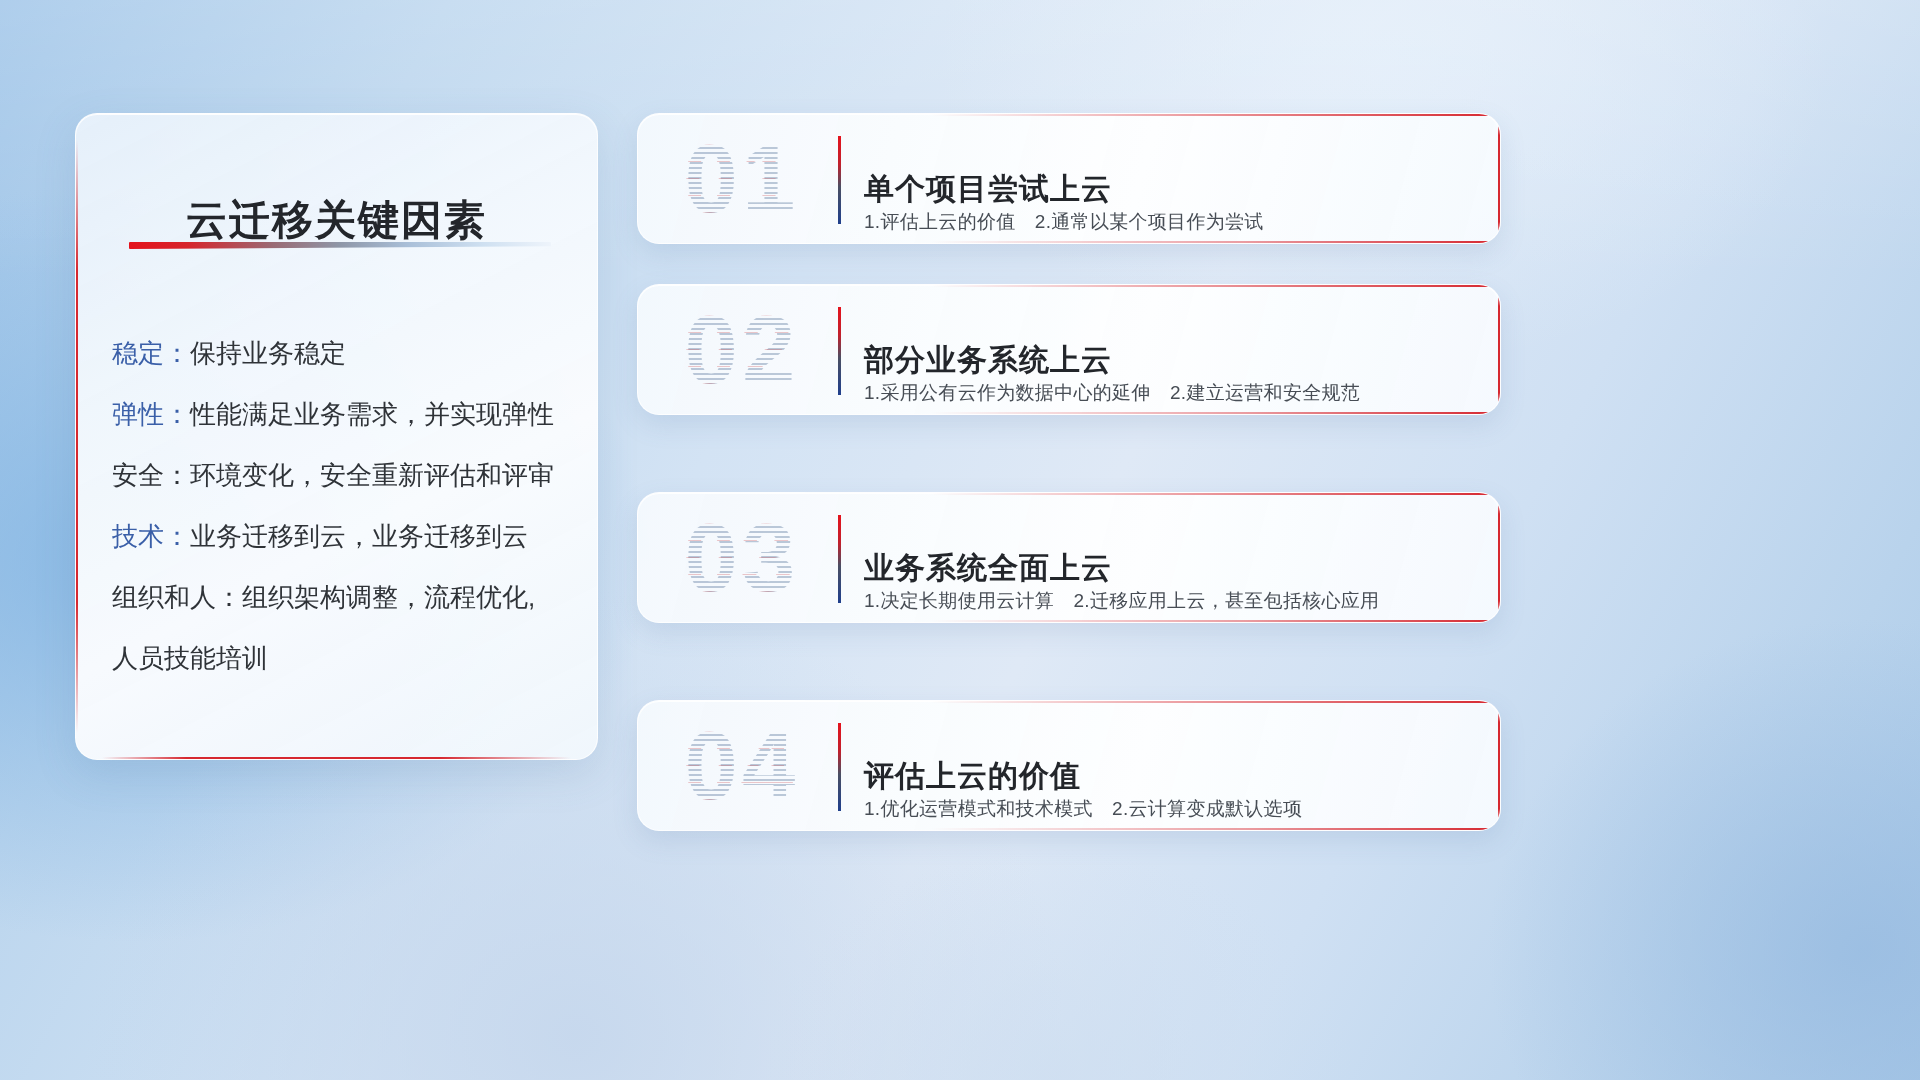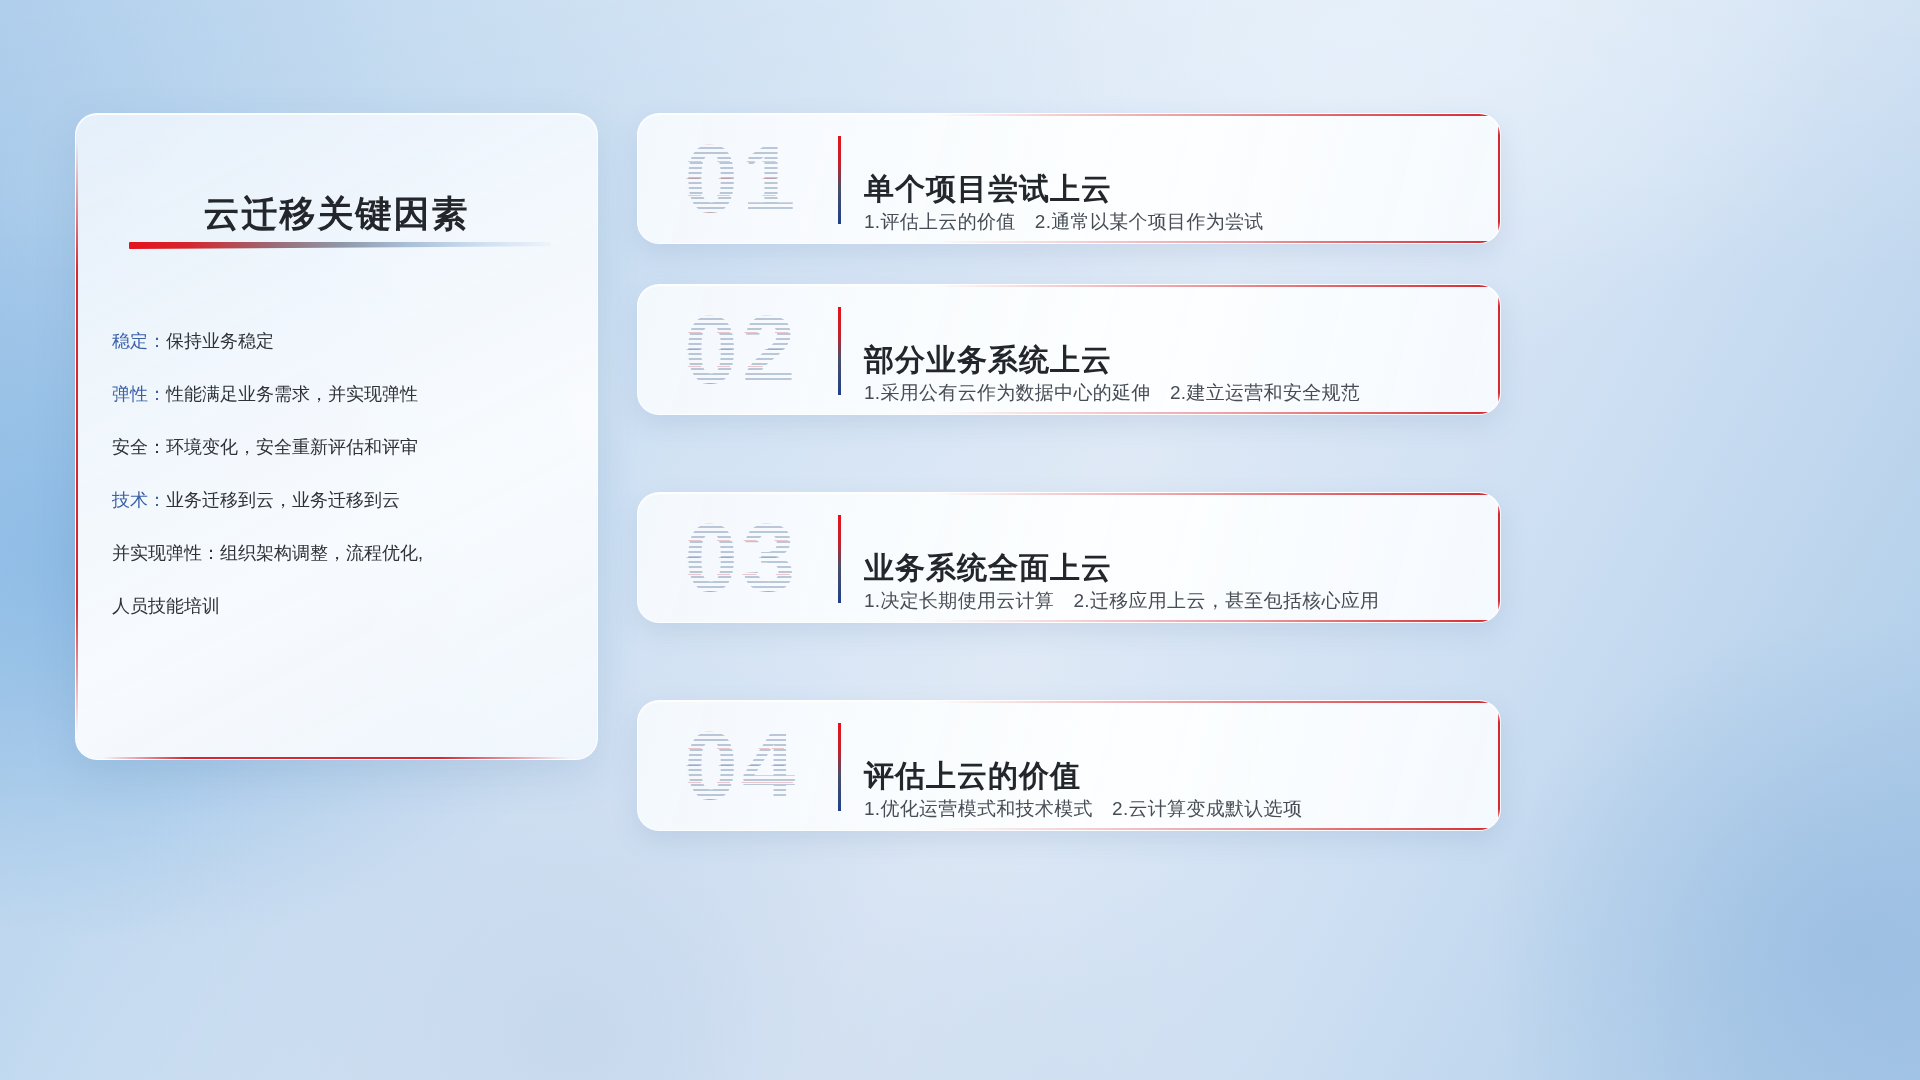--- a/index.html
+++ b/index.html
@@ -32,31 +32,31 @@
   #left-panel .edge-red{
     position:absolute;left:0;top:26px;bottom:26px;width:2px;
     background:linear-gradient(180deg,rgba(214,40,48,0) 0%,#d62830 22%,#d62830 78%,rgba(214,40,48,0) 100%);
   }
   #left-panel .edge-red-b{
     position:absolute;left:26px;right:26px;bottom:0;height:2px;
     background:linear-gradient(90deg,rgba(214,40,48,0) 0%,#d62830 18%,#d62830 72%,rgba(214,40,48,0) 100%);
   }
   #panel-title{
     position:absolute;left:0;right:0;top:52px;text-align:center;
-    font-size:36px;font-weight:bold;color:#23262b;letter-spacing:2px;
+    font-size:41px;font-weight:bold;color:#23262b;letter-spacing:2px;
   }
   #title-rule{
     position:absolute;left:53px;top:128px;width:422px;height:7px;
     background:linear-gradient(90deg,#e4121c 0%,#d6252c 14%,#9a6a74 34%,#8e97a8 50%,#a9bfd8 66%,#cfe0f1 84%,#eef4fb 100%);
     clip-path:polygon(0 0,100% 0,100% 62%,0 100%);
     border-radius:1px;
   }
   #panel-list{position:absolute;left:36px;top:200px;right:24px;}
   .panel-line{
-    font-size:18px;color:#2f3338;line-height:1.0;
+    font-size:26px;color:#2f3338;line-height:1.0;
     margin-bottom:35px;white-space:nowrap;
   }
   .panel-line .k{color:#3a5fa8;}
   .panel-line .k-dark{color:#2f3338;}
 
   
   .card{
     position:absolute;left:637px;width:862px;height:129px;
     border-radius:22px;
     background:linear-gradient(105deg,rgba(244,249,253,.96) 0%,rgba(250,252,254,.97) 30%,rgba(253,254,255,.98) 58%,rgba(246,250,254,.96) 100%);
@@ -146,21 +146,21 @@
 
     <p class="panel-line">
       <span class="k-dark">安全：</span><span>环境变化，安全重新评估和评审</span>
     </p>
 
     <p class="panel-line">
       <span class="k">技术：</span><span>业务迁移到云，业务迁移到云</span>
     </p>
 
     <p class="panel-line">
-      <span class="k-dark">并实现弹性：</span><span>组织架构调整，流程优化,</span>
+      <span class="k-dark">组织和人：</span><span>组织架构调整，流程优化,</span>
     </p>
 
     <p class="panel-line">
       <span class="k-dark"></span><span>人员技能培训</span>
     </p>
 
   </div>
 </section>
 
 <article class="card" style="top:113px">

